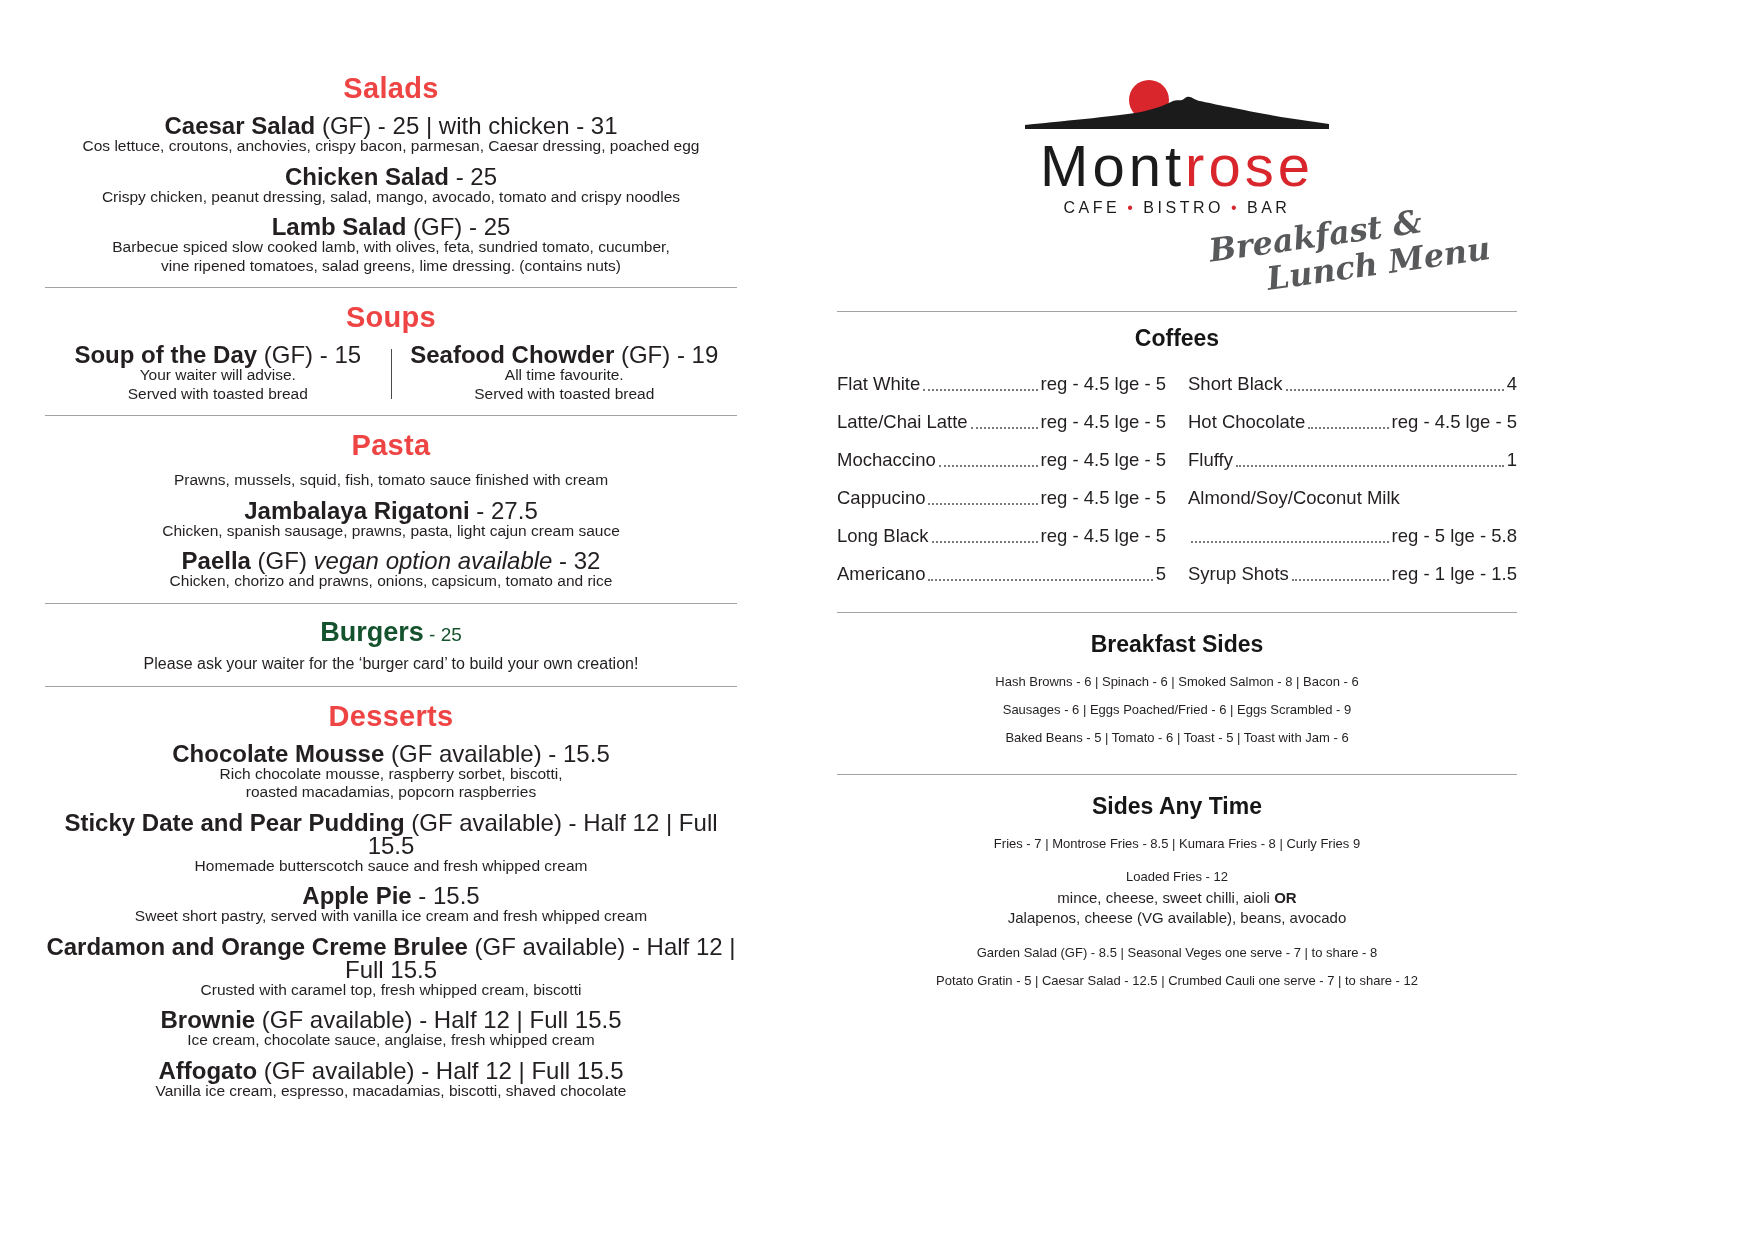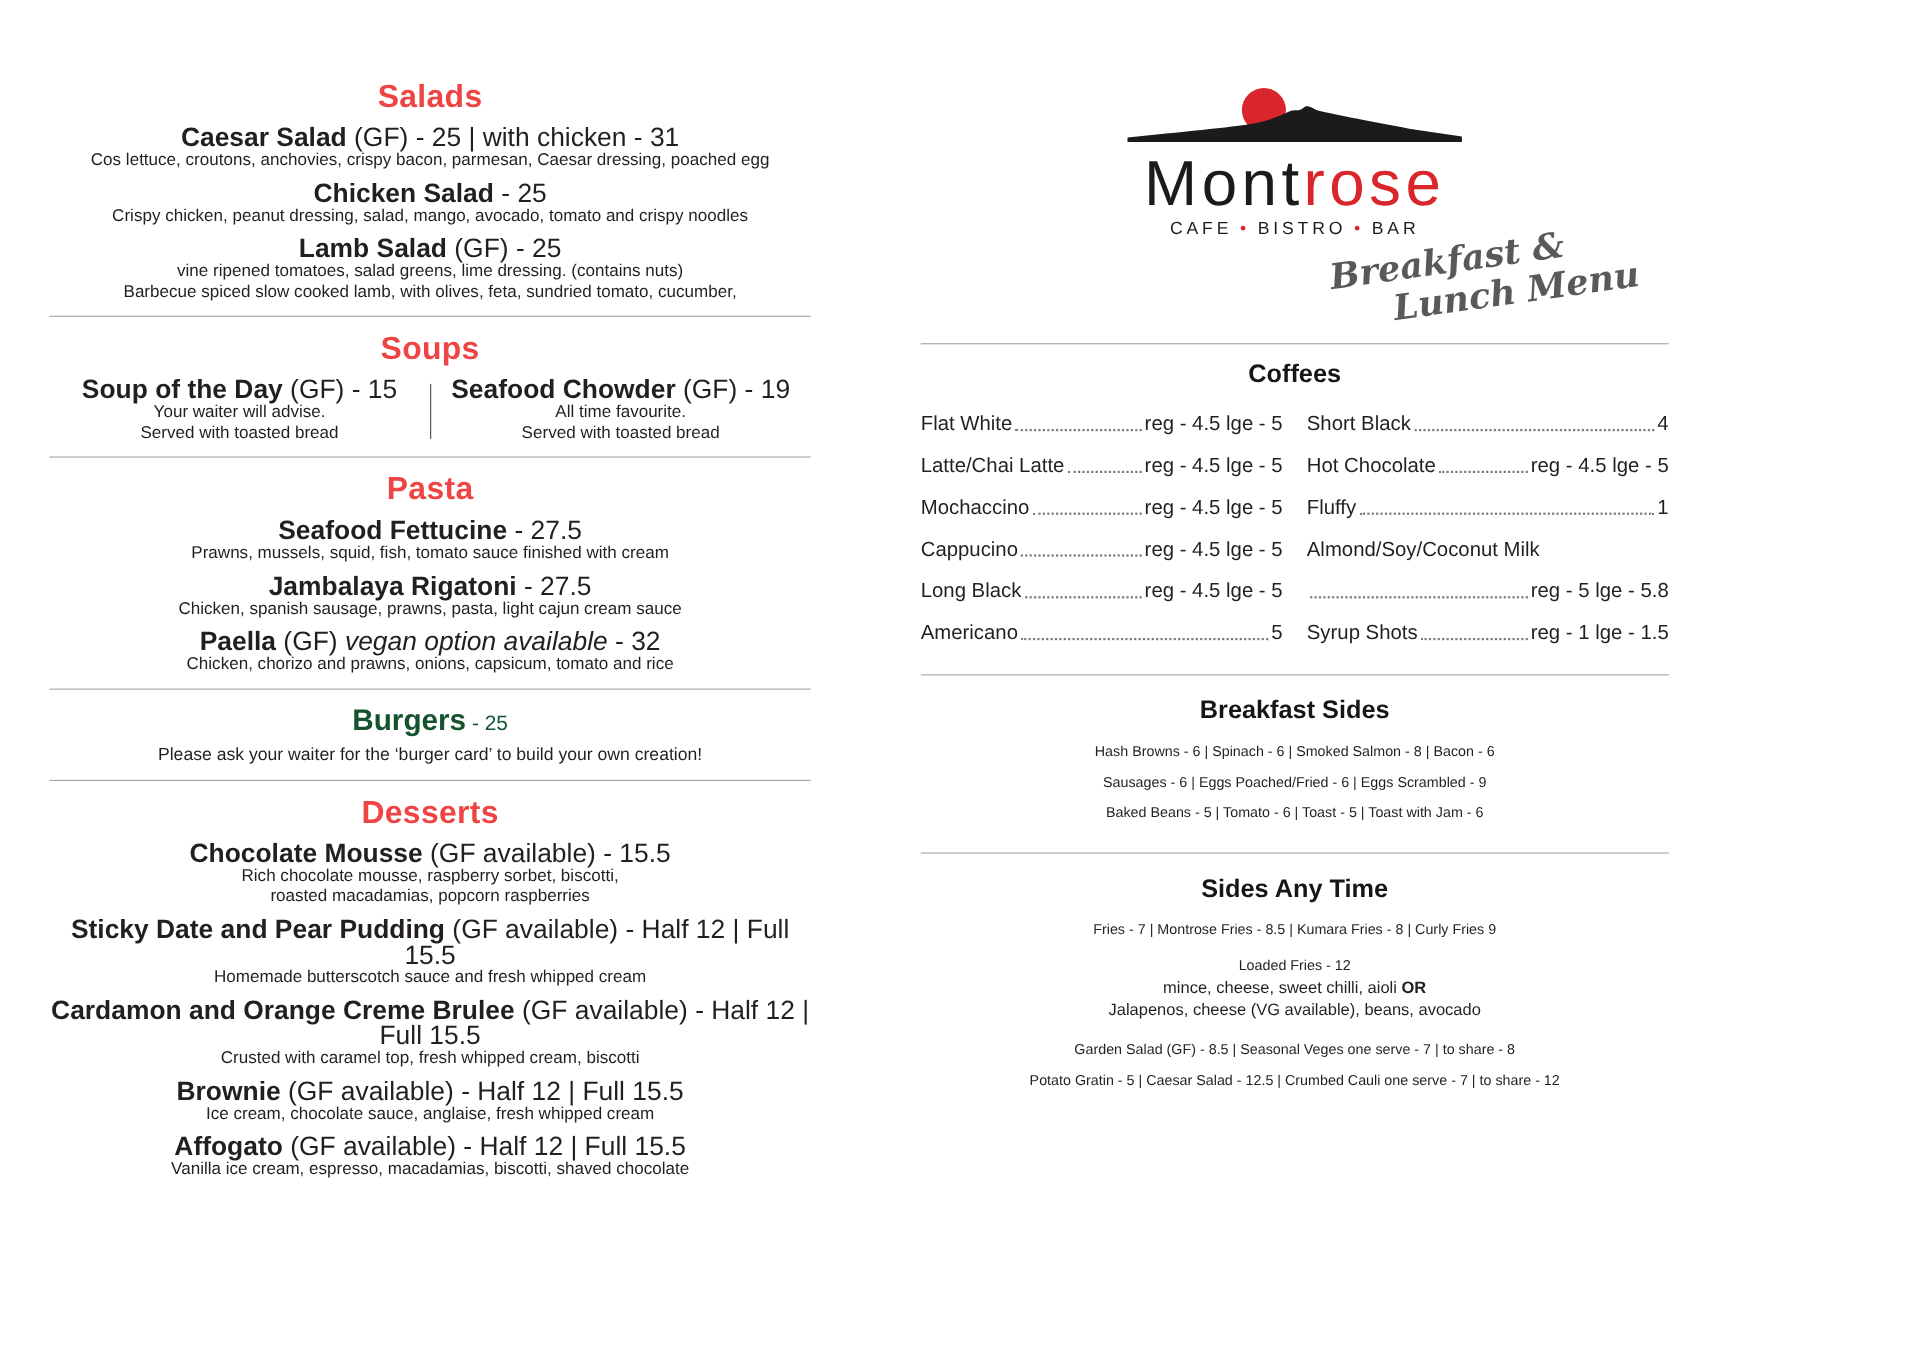--- a/index.html
+++ b/index.html
@@ -74,22 +74,22 @@
         <div class="desc">Cos lettuce, croutons, anchovies, crispy bacon, parmesan, Caesar dressing, poached egg</div>
       </div>
 
       <div class="item">
         <div class="item-line"><span class="nm">Chicken Salad</span><span class="sfx"> - 25</span></div>
         <div class="desc">Crispy chicken, peanut dressing, salad, mango, avocado, tomato and crispy noodles</div>
       </div>
 
       <div class="item">
         <div class="item-line"><span class="nm">Lamb Salad</span><span class="sfx"> (GF) - 25</span></div>
+        <div class="desc">Barbecue spiced slow cooked lamb, with olives, feta, sundried tomato, cucumber,</div>
         <div class="desc">vine ripened tomatoes, salad greens, lime dressing. (contains nuts)</div>
-        <div class="desc">Barbecue spiced slow cooked lamb, with olives, feta, sundried tomato, cucumber,</div>
       </div>
     </section>
 
     <hr class="divider">
 
     <section>
       <h2 class="sec-title">Soups</h2>
       <div class="soup-cols">
         <div class="soup-col">
           <div class="item-line"><span class="nm">Soup of the Day</span><span class="sfx"> (GF) - 15</span></div>
@@ -104,21 +104,20 @@
         </div>
       </div>
     </section>
 
     <hr class="divider">
 
     <section>
       <h2 class="sec-title">Pasta</h2>
 
       <div class="item">
-        <div class="item-line"><span class="nm">Seafood Fettucine</span><span class="sfx"> - 27.5</span></div>
         <div class="desc">Prawns, mussels, squid, fish, tomato sauce finished with cream</div>
       </div>
 
       <div class="item">
         <div class="item-line"><span class="nm">Jambalaya Rigatoni</span><span class="sfx"> - 27.5</span></div>
         <div class="desc">Chicken, spanish sausage, prawns, pasta, light cajun cream sauce</div>
       </div>
 
       <div class="item">
         <div class="item-line"><span class="nm">Paella</span><span class="sfx"> (GF) </span><span class="ital">vegan option available</span><span class="sfx"> - 32</span></div>
@@ -142,20 +141,24 @@
         <div class="item-line"><span class="nm">Chocolate Mousse</span><span class="sfx"> (GF available) - 15.5</span></div>
         <div class="desc">Rich chocolate mousse, raspberry sorbet, biscotti,</div>
         <div class="desc">roasted macadamias, popcorn raspberries</div>
       </div>
 
       <div class="item">
         <div class="item-line"><span class="nm">Sticky Date and Pear Pudding</span><span class="sfx"> (GF available) - Half 12  |  Full 15.5</span></div>
         <div class="desc">Homemade butterscotch sauce and fresh whipped cream</div>
       </div>
 
+      <div class="item">
+        <div class="item-line"><span class="nm">Apple Pie</span><span class="sfx"> - 15.5</span></div>
+        <div class="desc">Sweet short pastry, served with vanilla ice cream and fresh whipped cream</div>
+      </div>
 
       <div class="item">
         <div class="item-line"><span class="nm">Cardamon and Orange Creme Brulee</span><span class="sfx"> (GF available) - Half 12  |  Full 15.5</span></div>
         <div class="desc">Crusted with caramel top, fresh whipped cream, biscotti</div>
       </div>
 
       <div class="item">
         <div class="item-line"><span class="nm">Brownie</span><span class="sfx"> (GF available) - Half 12  |  Full 15.5</span></div>
         <div class="desc">Ice cream, chocolate sauce, anglaise, fresh whipped cream</div>
       </div>

